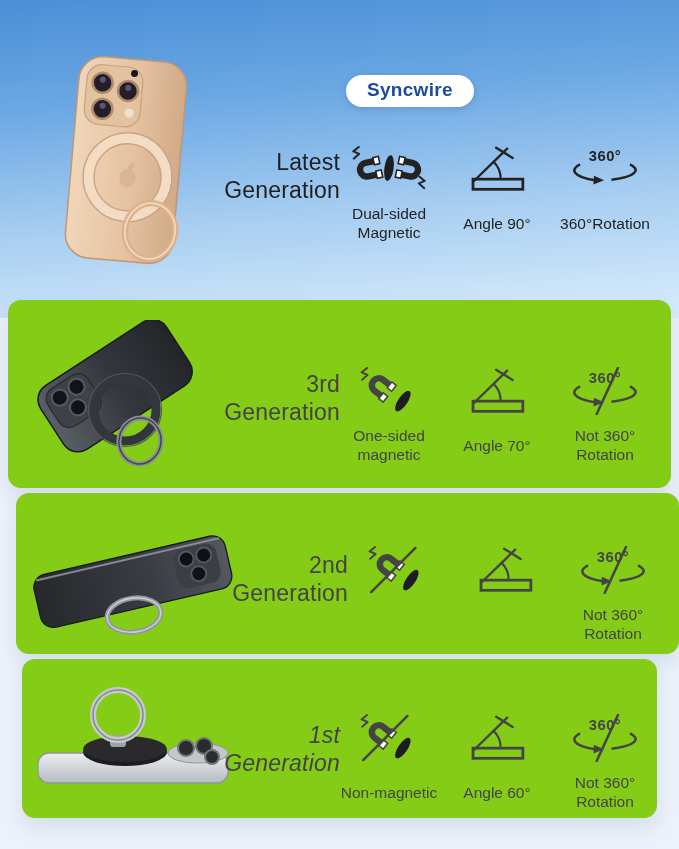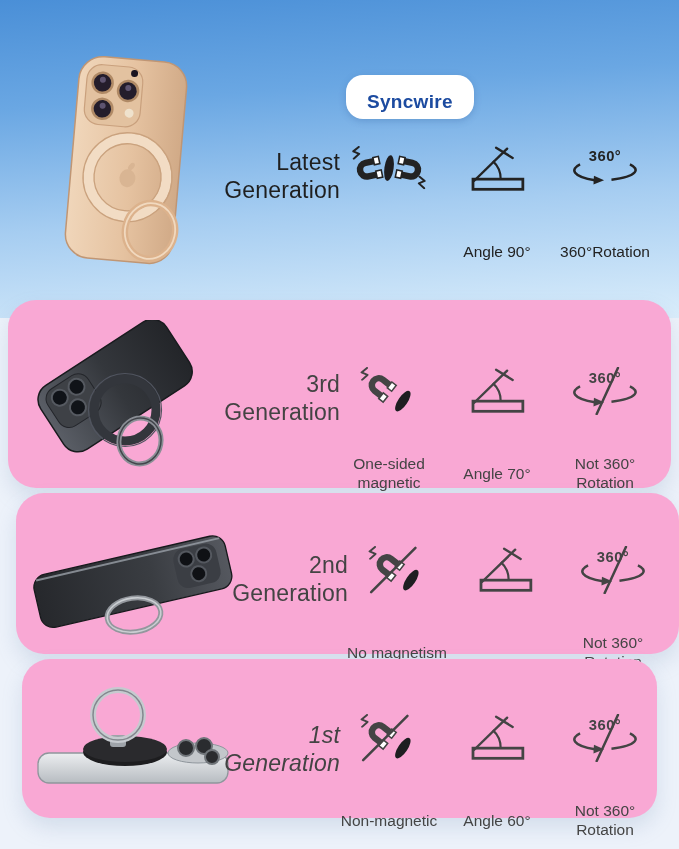--- a/index.html
+++ b/index.html
@@ -14,33 +14,33 @@
   
   .hero {
     position: absolute; left: 0; top: 0;
     width: 679px; height: 318px;
     background: linear-gradient(176deg, #4a8fd7 0%, #6aa7e3 30%, #a6cdf1 64%, #daedfb 100%);
   }
   .badge {
     position: absolute; left: 346px; top: 75px;
     background: #ffffff;
     border-radius: 17px;
-    padding: 16px 21px 6px 21px;
+    padding: 4px 21px 6px 21px;
     box-shadow: 0 2px 7px rgba(50, 95, 160, 0.30);
   }
   .badge span {
     font-size: 19px; font-weight: 700;
     color: #1c4ba0; letter-spacing: 0.3px;
   }
 
   
   .card {
     position: absolute;
-    background: #f9a8d4;
-    border-radius: 28px;
+    background: #84cc16;
+    border-radius: 13px;
     box-shadow: 0 10px 20px rgba(125, 150, 185, 0.22);
   }
   #card-gen3 { left: 8px;  top: 300px; width: 663px; height: 188px; }
   #card-gen2 { left: 16px;  top: 493px; width: 663px; height: 161px; }
   #card-gen1 { left: 22px; top: 659px; width: 635px; height: 159px; }
 
   
   .row-title {
     position: absolute; width: 190px;
     text-align: right;
@@ -51,21 +51,21 @@
   #card-gen3 .row-title { left: 142px; top: 70px; }
   #card-gen2 .row-title { left: 142px; top: 58px; }
   #card-gen1 .row-title { left: 128px; top: 62px; font-style: italic; }
 
   .features { position: absolute; display: flex; color: #444444; }
   .hero .features { left: 330px; top: 142px; color: #232323; }
   #card-gen3 .features { left: 322px; top: 64px; }
   #card-gen2 .features { left: 322px; top: 50px; }
   #card-gen1 .features { left: 308px; top: 52px; }
 
-  .feat { width: 118px; display: flex; flex-direction: column; align-items: center; gap: 28px; }
+  .feat { width: 118px; display: flex; flex-direction: column; align-items: center; }
   .feat.mid { width: 98px; }
   .feat-icon-box { height: 54px; display: flex; align-items: center; justify-content: center; }
   .feat-svg { width: 78px; height: 48px; display: block; }
   .feat-caption {
     min-height: 44px; margin-top: 5px;
     display: flex; flex-direction: column; justify-content: center;
     text-align: center;
     font-size: 15.5px; line-height: 19px;
   }
 
@@ -170,20 +170,24 @@
         <svg class="feat-svg" viewBox="0 0 84 52">
           <use href="#sym-spark" width="11" height="15" x="1" y="1"></use>
           <use href="#sym-magnet" width="34" height="34" transform="translate(2,9) rotate(-12 17 17)"></use>
           <ellipse cx="42" cy="25" rx="5" ry="14" fill="#1e1e21" transform="rotate(8 42 25)"></ellipse>
           <g transform="translate(84,0) scale(-1,1)">
             <use href="#sym-magnet" width="34" height="34" transform="translate(2,9) rotate(-12 17 17)"></use>
             <use href="#sym-spark" width="11" height="15" x="1" y="33"></use>
           </g>
         </svg>
       </div>
+      <div class="feat-caption">
+        <div>Dual-sided</div>
+        <div>Magnetic</div>
+      </div>
     </div>
     <div class="feat mid">
       <div class="feat-icon-box">
         <svg class="feat-svg" viewBox="0 0 84 52">
           <use href="#sym-angle" width="84" height="52"></use>
         </svg>
       </div>
       <div class="feat-caption">
         <div>Angle 90°</div>
         <div></div>
@@ -291,24 +295,20 @@
   <div class="features">
     <div class="feat">
       <div class="feat-icon-box">
         <svg class="feat-svg" viewBox="0 0 84 52">
           <use href="#sym-spark" width="11" height="15" x="10" y="0"></use>
           <use href="#sym-magnet" width="34" height="34" transform="translate(15,3) rotate(38 17 17)"></use>
           <ellipse cx="57" cy="37" rx="5" ry="13" fill="#1e1e21" transform="rotate(34 57 37)"></ellipse>
           <line class="slash" x1="14" y1="50" x2="62" y2="2"></line>
         </svg>
       </div>
-      <div class="feat-caption">
-        <div>No magnetism</div>
-        <div></div>
-      </div>
     </div>
     <div class="feat mid">
       <div class="feat-icon-box">
         <svg class="feat-svg" viewBox="0 0 84 52">
           <use href="#sym-angle" width="84" height="52"></use>
         </svg>
       </div>
     </div>
     <div class="feat">
       <div class="feat-icon-box">

